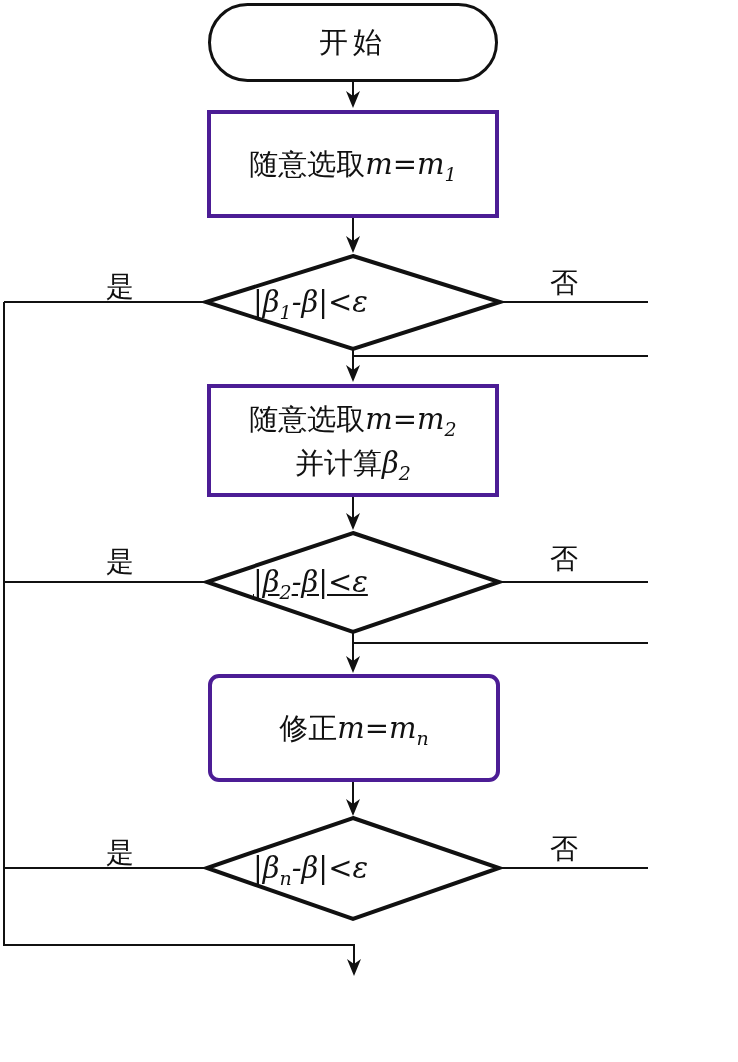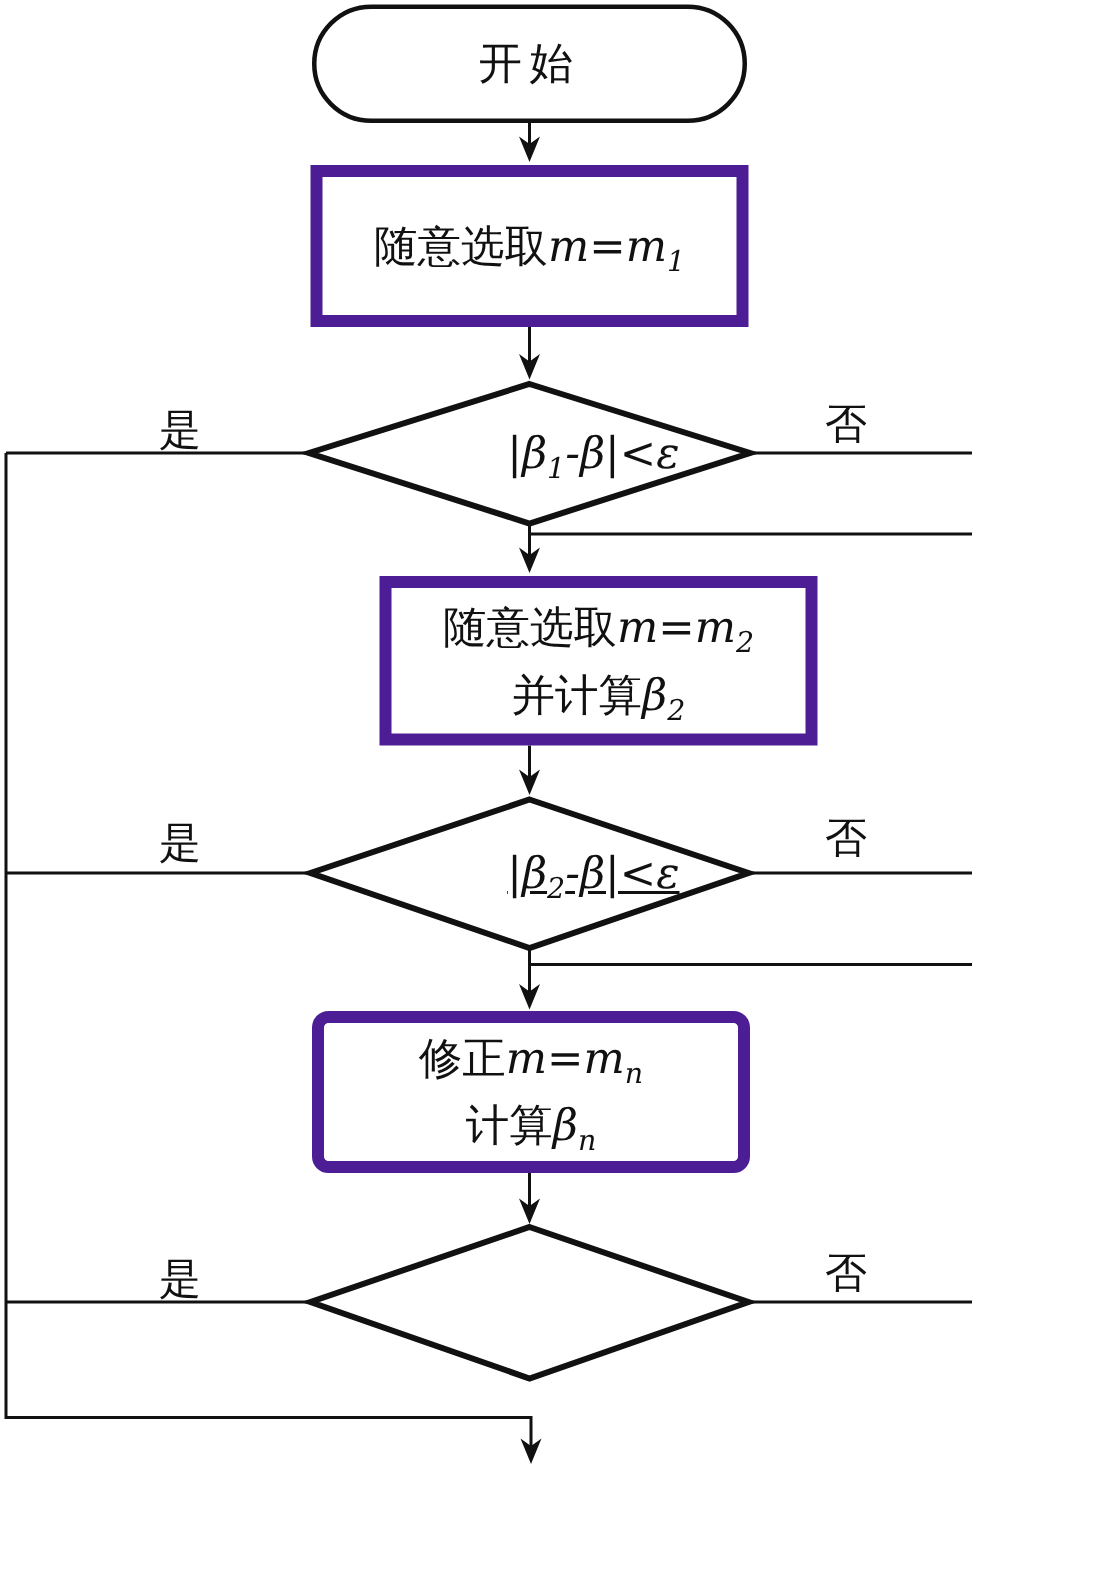--- a/index.html
+++ b/index.html
@@ -18,38 +18,38 @@
     flex-direction:column; text-align:center;
     box-sizing:border-box; background:#ffffff;
   }
   .terminal {
     border:3px solid #111;
     border-radius:41px;
     font-size:29px;
     letter-spacing:5px;
   }
   .process {
-    border:8px solid #4c1d95;
+    border:4px solid #4c1d95;
     font-size:29px;
     line-height:44px;
   }
   .pline { white-space:nowrap; }
   .math {
     font-style:italic;
     font-family:"DejaVu Serif","Liberation Serif",serif;
   }
   sub.msub {
     font-style:italic;
     font-size:19px;
     font-family:"DejaVu Serif","Liberation Serif",serif;
     line-height:0;
   }
   .cond {
     position:absolute; z-index:2;
-    width:200px; text-align:right;
+    width:200px; text-align:left;
     font-size:29px; font-style:italic;
     font-family:"DejaVu Serif","Liberation Serif",serif;
     white-space:nowrap;
   }
   .branch-label {
     position:absolute; z-index:2;
     width:52px; text-align:center;
     font-size:28px;
   }
 </style>
@@ -95,31 +95,31 @@
   </div>
 
   <div class="node process" style="left:207px; top:110px; width:292px; height:108px;">
     <div class="pline"><span class="cn">随意选取</span><span class="math">m=m</span><sub class="msub">1</sub></div>
   </div>
 
   <div class="cond" style="left:253px; top:285px;"><span>|β</span><sub class="msub">1</sub><span>-β|&lt;ε</span></div>
   <div class="branch-label" style="left:94px;  top:268px;">是</div>
   <div class="branch-label" style="left:538px; top:264px;">否</div>
 
-  <div class="node process" style="left:207px; top:384px; width:292px; height:113px;margin-left:46px;">
+  <div class="node process" style="left:207px; top:384px; width:292px; height:113px;">
     <div class="pline"><span class="cn">随意选取</span><span class="math">m=m</span><sub class="msub">2</sub></div>
     <div class="pline"><span class="cn">并计算</span><span class="math">β</span><sub class="msub">2</sub></div>
   </div>
 
   <div class="cond" style="left:253px; top:565px;text-decoration:underline;"><span>|β</span><sub class="msub">2</sub><span>-β|&lt;ε</span></div>
   <div class="branch-label" style="left:94px;  top:543px;">是</div>
   <div class="branch-label" style="left:538px; top:540px;">否</div>
 
   <div class="node process" style="left:208px; top:674px; width:292px; height:108px;border-radius:11px;">
     <div class="pline"><span class="cn">修正</span><span class="math">m=m</span><sub class="msub">n</sub></div>
-    <div class="pline"><span class="cn">计算</span><span class="math">β</span><sub class="msub">n</sub></div>
   </div>
 
+  <div class="cond" style="left:253px; top:851px;"><span>|β</span><sub class="msub">n</sub><span>-β|&lt;ε</span></div>
   <div class="branch-label" style="left:94px;  top:834px;">是</div>
   <div class="branch-label" style="left:538px; top:830px;">否</div>
 
 
 </div>
 
 </body></html>

